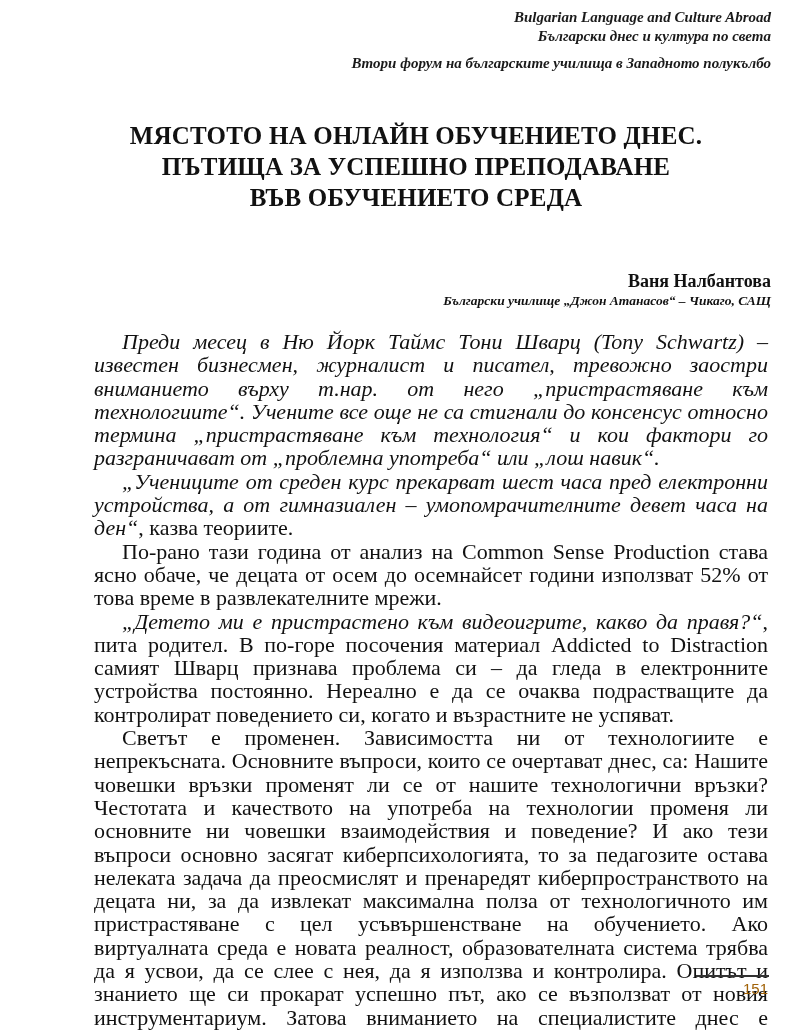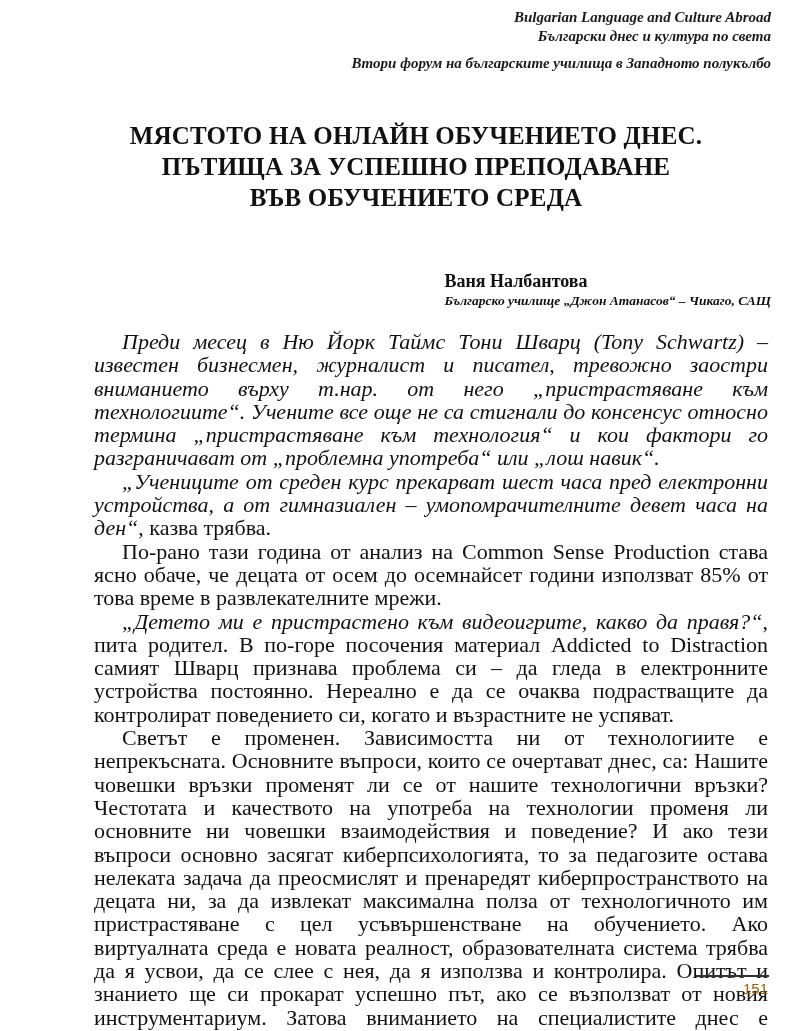--- a/index.html
+++ b/index.html
@@ -16,21 +16,21 @@
       color: #1a1a1a;
     }
     .running-header .forum { margin-top: 8px; font-style: italic; }
 
     .title {
       position: absolute; left: 0; width: 800px; top: 120px; text-align: center;
       font-weight: bold; font-size: 25px; line-height: 31px; letter-spacing: 0.2px;
       color: #111;
     }
 
-    .byline { position: absolute; right: 45px; top: 270px; }
+    .byline { position: absolute; right: 45px; top: 270px; text-align: right; }
     .author { font-weight: bold; font-size: 18px; line-height: 22px; }
     .affiliation { font-style: italic; font-weight: bold; font-size: 13.5px; line-height: 17px; }
 
     .body-text {
       position: absolute; left: 78px; width: 674px; top: 330px;
       font-size: 22px; line-height: 23.3px; text-align: justify;
     }
     .body-text p { margin: 0; text-indent: 28px; }
     .it { font-style: italic; }
 
@@ -54,27 +54,27 @@
   </div>
 
   <div class="title">
     <div>МЯСТОТО НА ОНЛАЙН ОБУЧЕНИЕТО ДНЕС.</div>
     <div>ПЪТИЩА ЗА УСПЕШНО ПРЕПОДАВАНЕ</div>
     <div>ВЪВ ОБУЧЕНИЕТО СРЕДА</div>
   </div>
 
   <div class="byline">
     <div class="author">Ваня Налбантова</div>
-    <div class="affiliation">Българско училище „Джон Атанасов“ – Чикаго, САЩ</div>
+    <div class="affiliation">Български училище „Джон Атанасов“ – Чикаго, САЩ</div>
   </div>
 
   <div class="body-text">
     <p class="it">Преди месец в Ню Йорк Таймс Тони Шварц (Tony Schwartz) – известен бизнесмен, журналист и писател, тревожно заостри вниманието върху т.нар. от него „пристрастяване към технологиите“. Учените все още не са стигнали до консенсус относно термина „пристрастяване към технология“ и кои фактори го разграничават от „проблемна употреба“ или „лош навик“.</p>
-    <p><span class="it">„Учениците от среден курс прекарват шест часа пред електронни устройства, а от гимназиален – умопомрачителните девет часа на ден“</span><span>, казва трябва.</span></p>
-    <p>По-рано тази година от анализ на Common Sense Production става ясно обаче, че децата от осем до осемнайсет години използват 85% от това време в развлекателните мрежи.</p>
+    <p><span class="it">„Учениците от среден курс прекарват шест часа пред електронни устройства, а от гимназиален – умопомрачителните девет часа на ден“</span><span>, казва теориите.</span></p>
+    <p>По-рано тази година от анализ на Common Sense Production става ясно обаче, че децата от осем до осемнайсет години използват 52% от това време в развлекателните мрежи.</p>
     <p><span class="it">„Детето ми е пристрастено към видеоигрите, какво да правя?“</span><span>, пита родител. В по-горе посочения материал Addicted to Distraction самият Шварц признава проблема си – да гледа в електронните устройства постоянно. Нереално е да се очаква подрастващите да контролират поведението си, когато и възрастните не успяват.</span></p>
     <p>Светът е променен. Зависимостта ни от технологиите е непрекъсната. Основните въпроси, които се очертават днес, са: Нашите човешки връзки променят ли се от нашите технологични връзки? Честотата и качеството на употреба на технологии променя ли основните ни човешки взаимодействия и поведение? И ако тези въпроси основно засягат киберпсихологията, то за педагозите остава нелеката задача да преосмислят и пренаредят киберпространството на децата ни, за да извлекат максимална полза от технологичното им пристрастяване с цел усъвършенстване на обучението. Ако виртуалната среда е новата реалност, образователната система трябва да я усвои, да се слее с нея, да я използва и контролира. Опитът и знанието ще си прокарат успешно път, ако се възползват от новия инструментариум. Затова вниманието на специалистите днес е насочено към преосмисляне теориите на преподаване. Учени смятат, че сега е времето да се използва тази „електронна зависимост“ за подобряване на „образователната</p>
   </div>
 
   <div class="footer-rule"></div>
   <div class="page-number">151</div>
 
 </div>
 
 </body></html>

